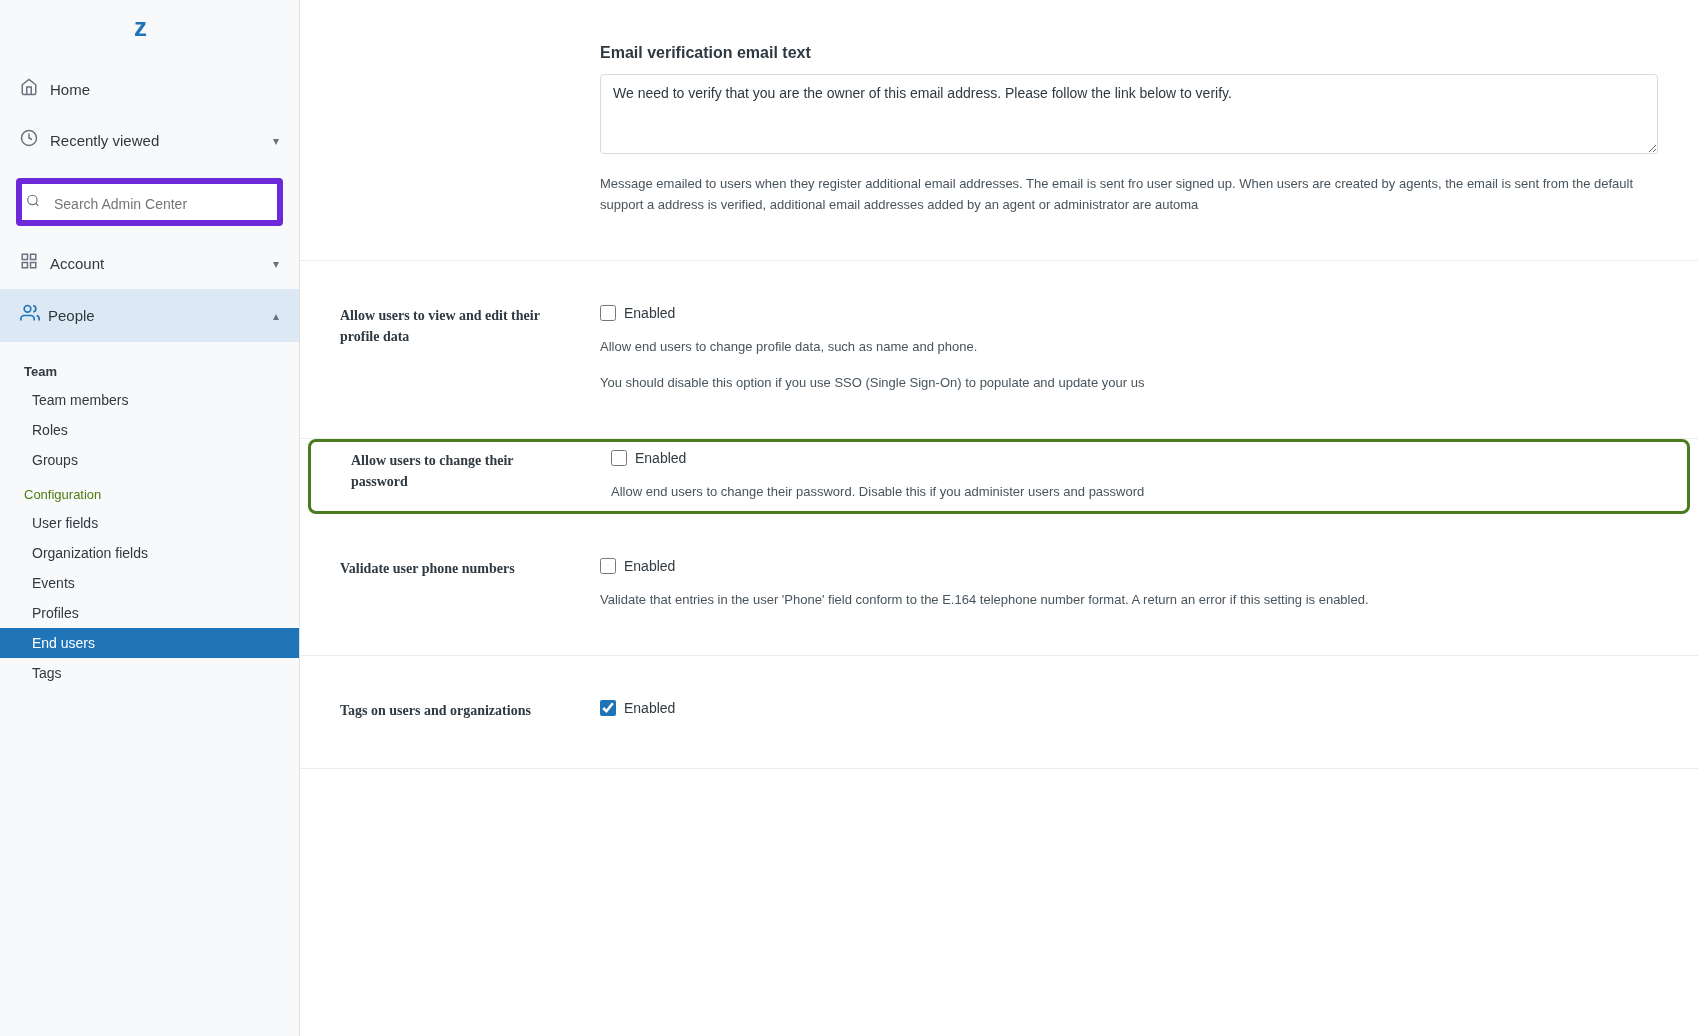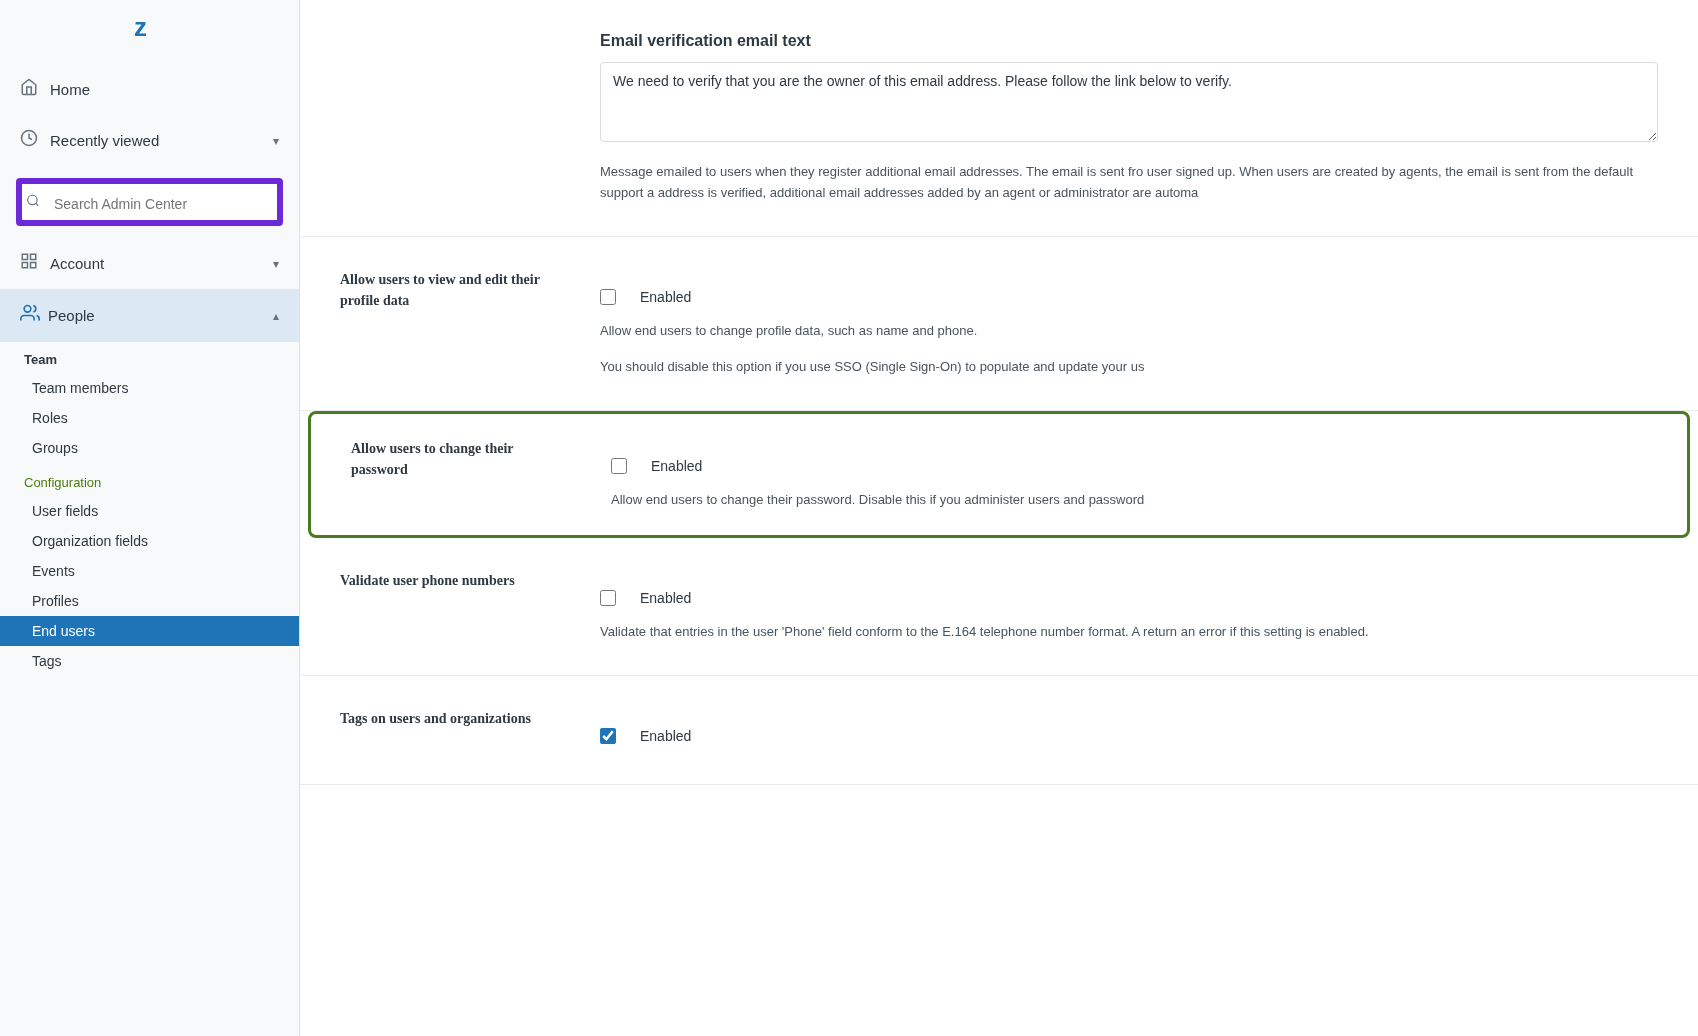--- a/index.html
+++ b/index.html
@@ -87,21 +87,21 @@
       color: #2f3941;
       font-size: 15px;
       gap: 8px;
     }
 
     .sidebar-section-header .nav-icon { font-size: 18px; color: #1f73b7; }
     .sidebar-section-header .nav-label { flex: 1; font-weight: 500; }
     .sidebar-section-header .chevron { font-size: 12px; color: #68737d; }
 
     .sidebar-sub-section {
-      padding: 4px 0 4px 0;
+      padding: 16px 0 4px 0;
     }
 
     .sub-section-title {
       padding: 6px 24px;
       font-size: 13px;
       font-weight: 700;
       color: #2f3941;
       text-transform: none;
     }
 
@@ -127,21 +127,21 @@
 
     
     .main {
       flex: 1;
       overflow-y: auto;
       background: white;
     }
 
     .setting-row {
       display: flex;
-      padding: 32px 40px;
+      padding: 44px 40px;
       border-bottom: 1px solid #e9ebed;
       gap: 40px;
     }
 
     .setting-label-col {
       min-width: 220px;
       max-width: 220px;
       font-family: Liberation Serif, serif;
     }
 
@@ -172,41 +172,40 @@
     .setting-description {
       font-size: 13px;
       color: #49545c;
       margin-top: 16px;
       line-height: 1.6;
     }
 
     .checkbox-row {
       display: flex;
       align-items: center;
-      gap: 24px;
+      gap: 8px;
       margin-bottom: 8px;
-      margin-top: 20px;
     }
 
     .checkbox-row input[type="checkbox"] {
       width: 16px;
       height: 16px;
       cursor: pointer;
       accent-color: #1f73b7;
     }
 
     .checkbox-label {
       font-size: 14px;
       color: #2f3941;
       font-weight: 500;
     }
 
     .highlighted-row {
       display: flex;
-      padding: 24px 40px;
+      padding: 8px 40px;
       gap: 40px;
       border: 3px solid #4a7c1f;
       border-radius: 8px;
       margin: 0 8px;
       background: white;
       position: relative;
       z-index: 1;
     }
 
     .highlighted-row .setting-label-col {

